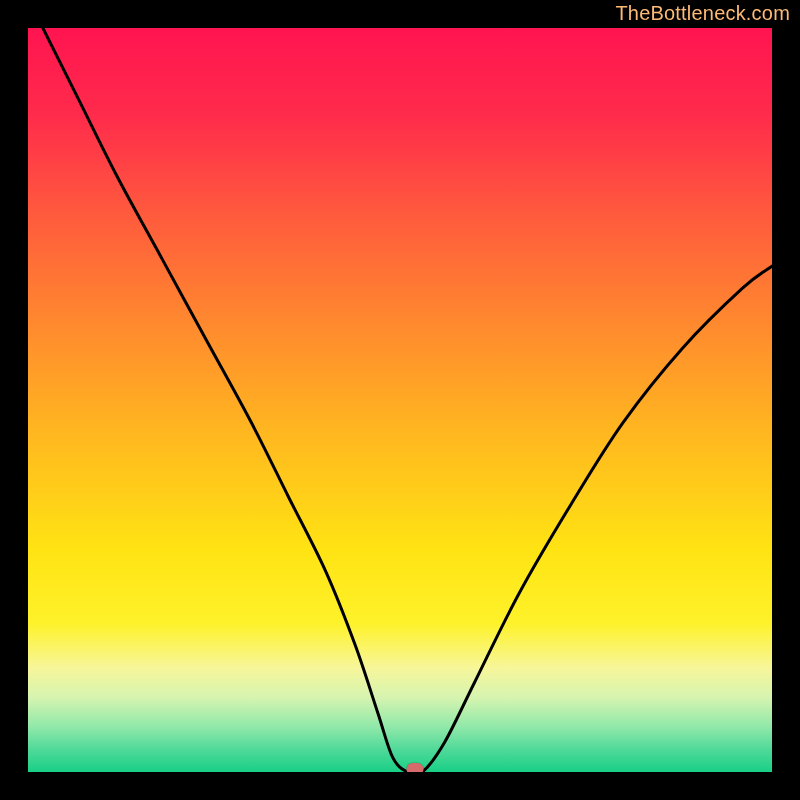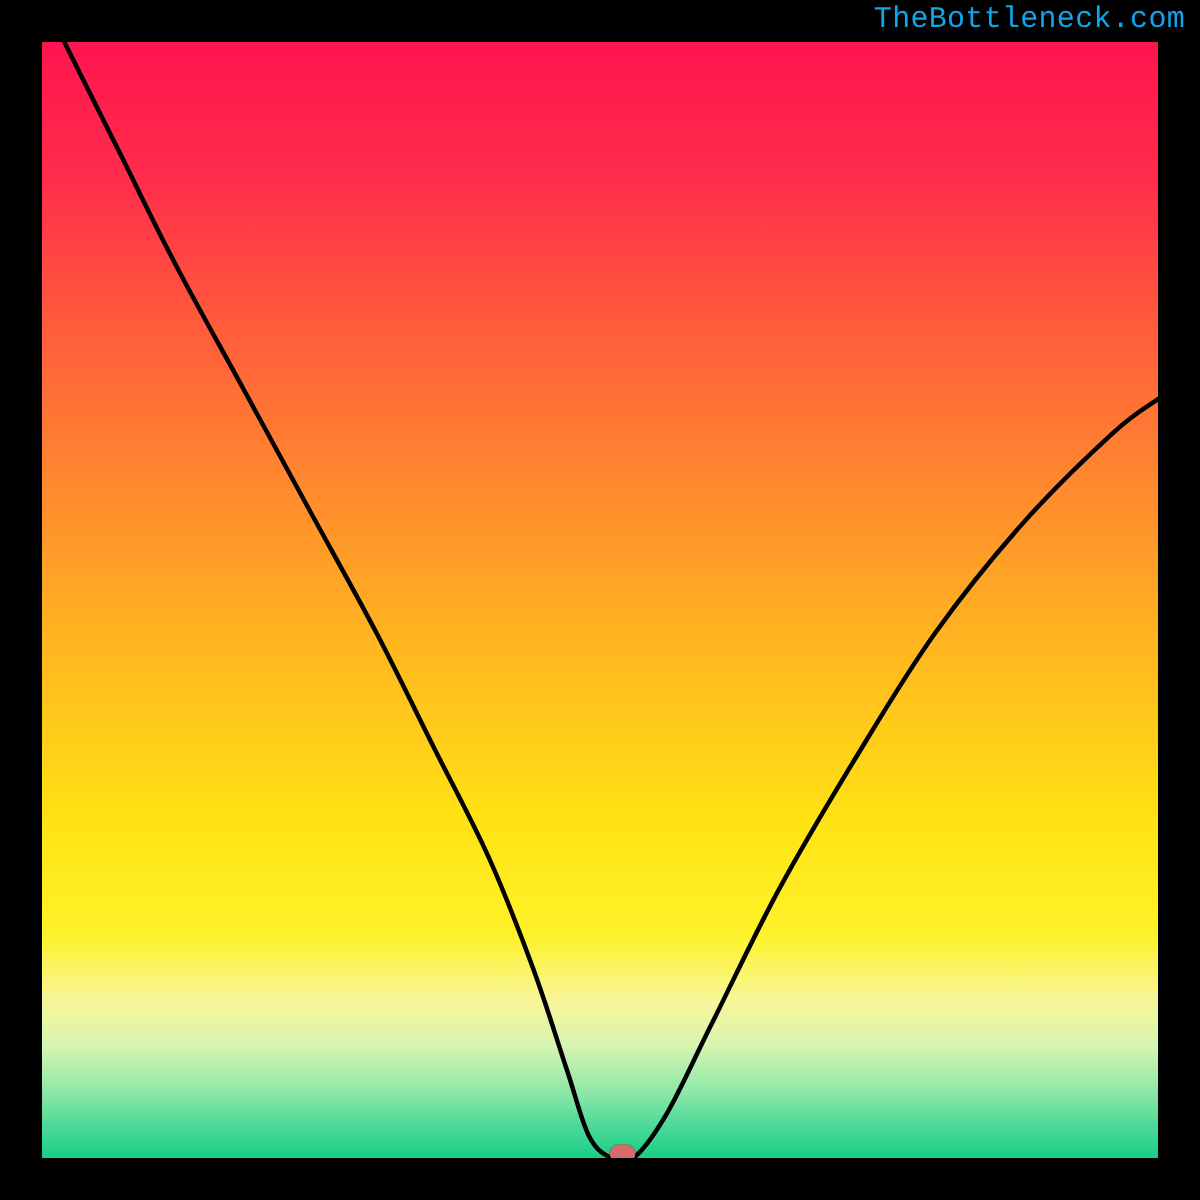--- a/index.html
+++ b/index.html
@@ -14,26 +14,25 @@
   .frame {
     position: relative;
     width: 800px;
     height: 800px;
     background: #000;
   }
   .watermark {
     position: absolute;
     top: 2px;
     right: 10px;
-    color: #0ea5e9;
+    color: #fdba74;
     font-size: 20px;
     font-weight: 500;
     z-index: 10;
     letter-spacing: 0.2px;
-    font-family: Liberation Mono, monospace;
   }
   .plot-area {
     position: absolute;
     left: 28px;
     top: 28px;
     width: 744px;
     height: 744px;
     overflow: hidden;
   }
   .gradient {

